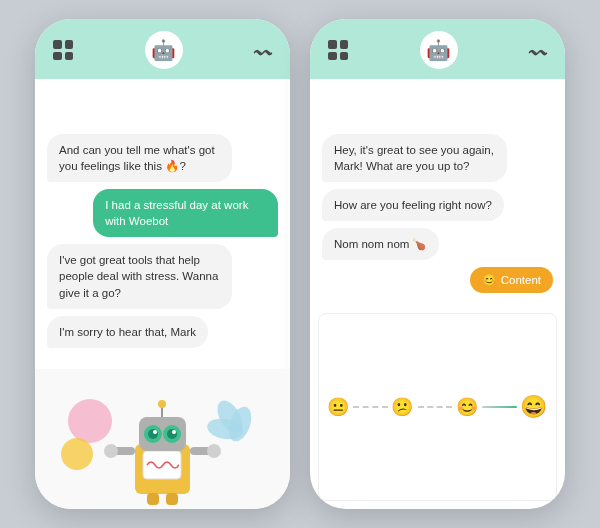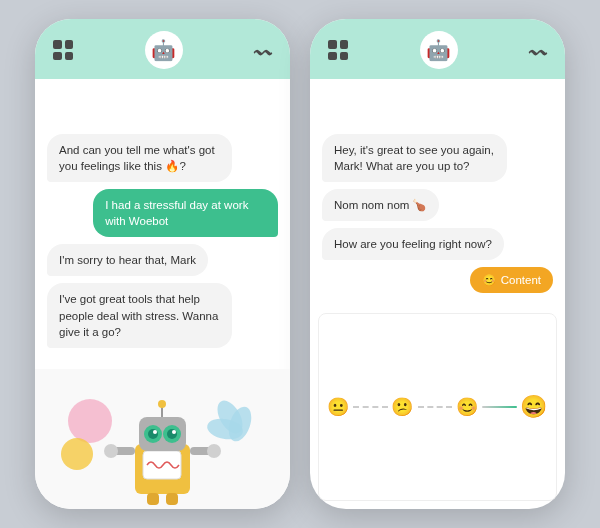--- a/index.html
+++ b/index.html
@@ -179,24 +179,24 @@
   </div>
 
   <div class="chat-area">
     <div class="bubble bubble-left">
       <span>And can you tell me what's got you feelings like this 🔥?</span>
     </div>
     <div class="bubble bubble-right">
       <span>I had a stressful day at work with Woebot</span>
     </div>
     <div class="bubble bubble-left">
+      <span>I've got great tools that help people deal with stress. Wanna give it a go?</span>
+    </div>
+    <div class="bubble bubble-left">
       <span>I'm sorry to hear that, Mark</span>
-    </div>
-    <div class="bubble bubble-left">
-      <span>I've got great tools that help people deal with stress. Wanna give it a go?</span>
     </div>
   </div>
 
   <div class="robot-area">
     <svg class="robot-svg" viewBox="0 0 255 140" xmlns="http://www.w3.org/2000/svg">
 
       <circle cx="55" cy="52" r="22" fill="#f4a7c0" opacity="0.7"></circle>
 
       <circle cx="42" cy="85" r="16" fill="#f5c842" opacity="0.8"></circle>
 
@@ -245,24 +245,24 @@
       <span>🤖</span>
     </div>
     <div class="header-wave">〰</div>
   </div>
 
   <div class="chat-area">
     <div class="bubble bubble-left">
       <span>Hey, it's great to see you again, Mark! What are you up to?</span>
     </div>
     <div class="bubble bubble-left">
+      <span>How are you feeling right now?</span>
+    </div>
+    <div class="bubble bubble-left">
       <span>Nom nom nom 🍗</span>
-    </div>
-    <div class="bubble bubble-left">
-      <span>How are you feeling right now?</span>
     </div>
     <div class="bubble-tag">
       <span>😊</span>
       <span>Content</span>
     </div>
 
   </div>
 
   <div class="graph-area">
     <div class="emoji-graph">

